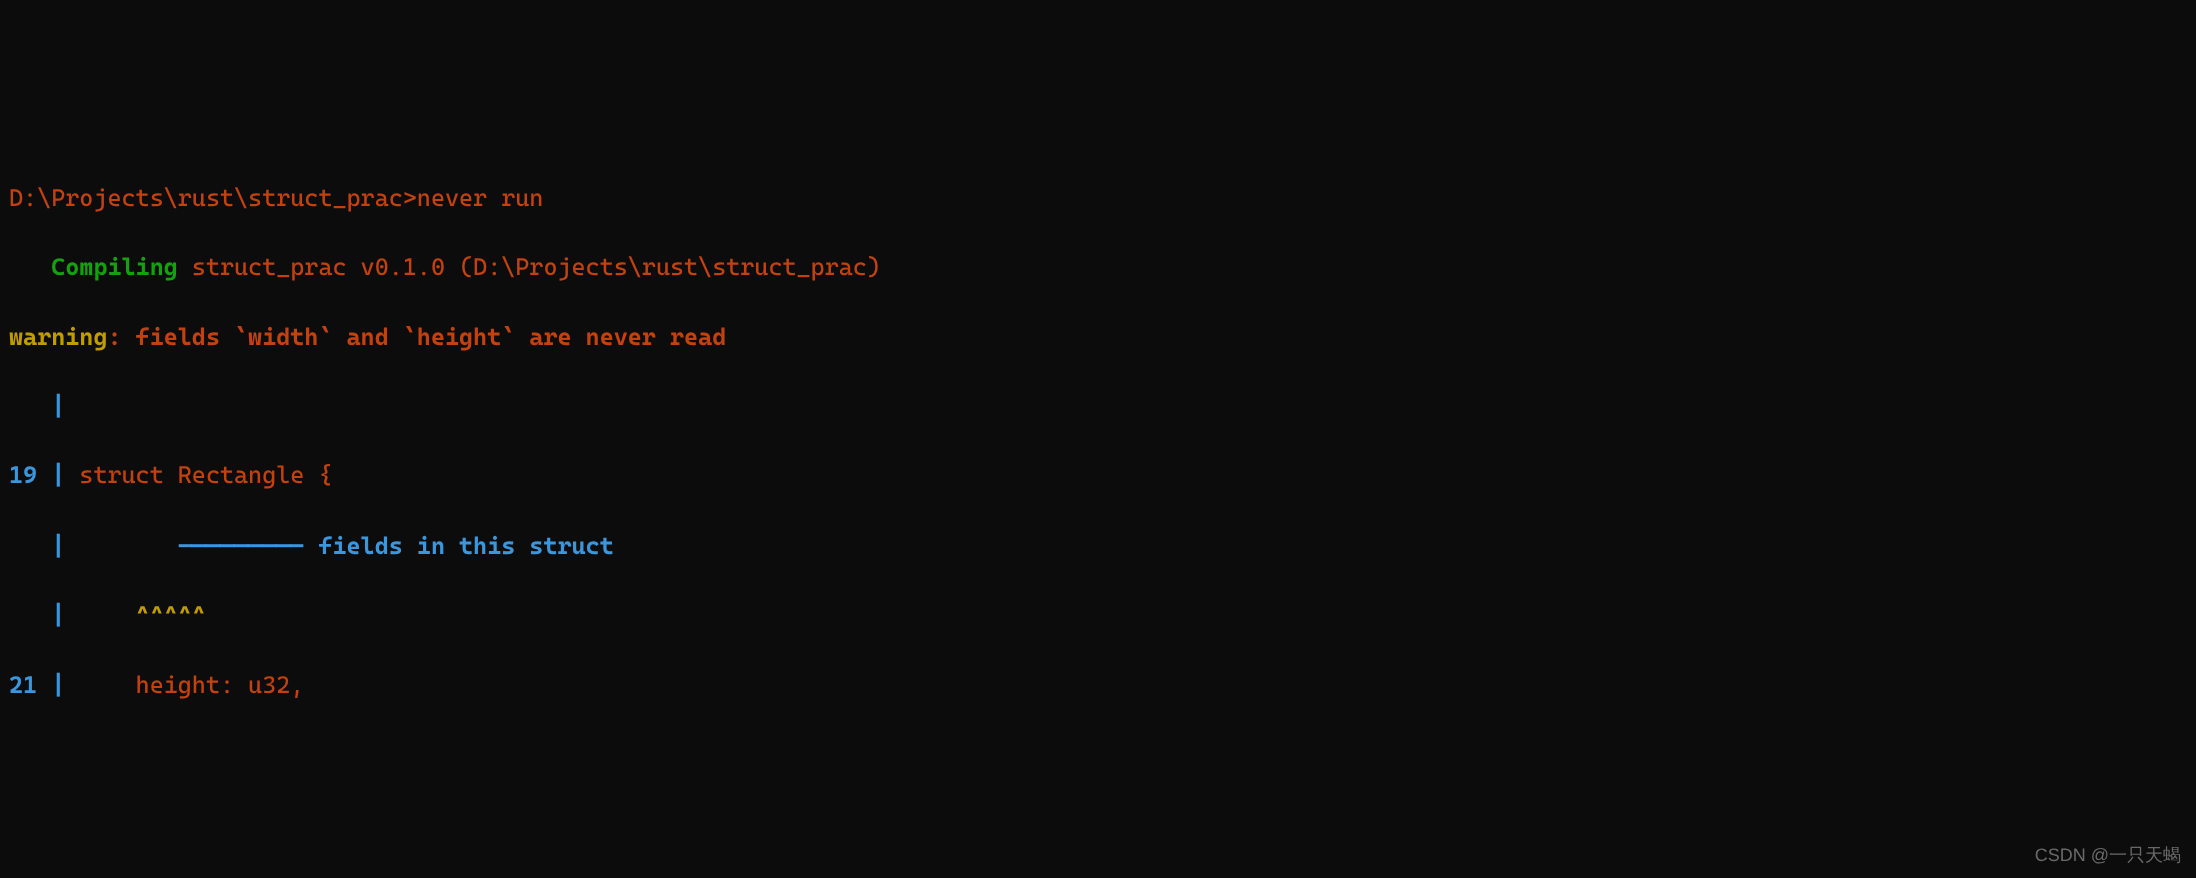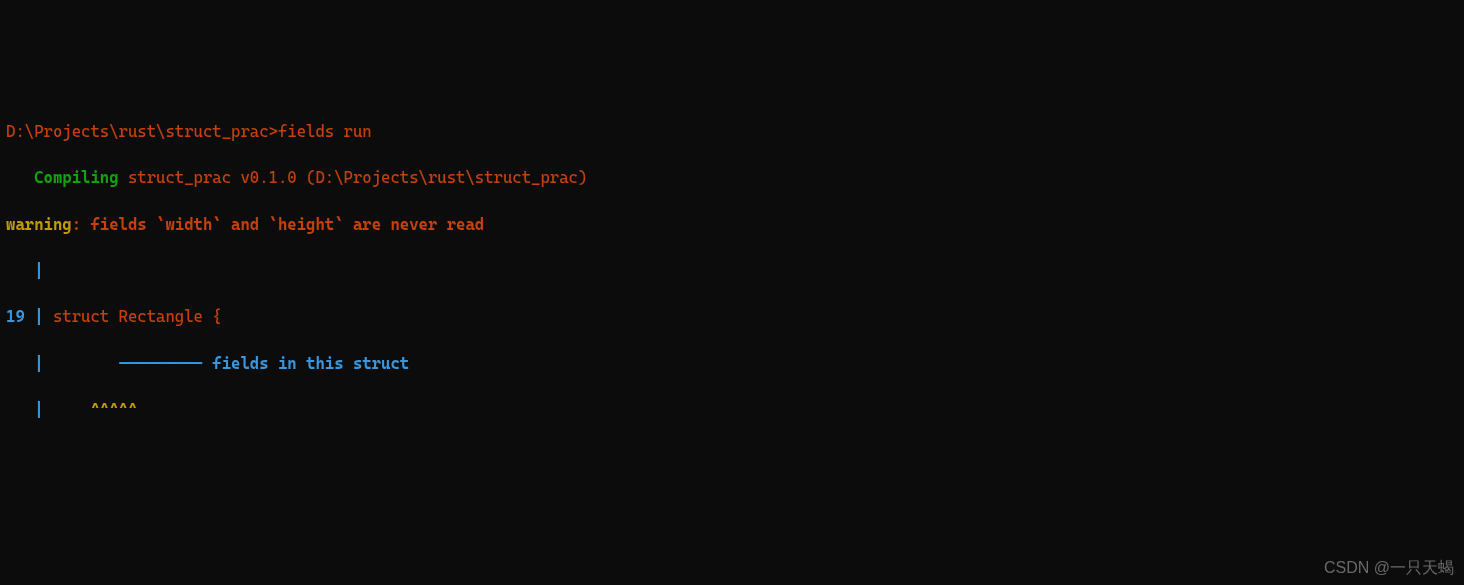--- a/index.html
+++ b/index.html
@@ -45,37 +45,38 @@
     }
     .bold {
       font-weight: bold;
     }
     .watermark {
       position: absolute;
       bottom: 6px;
       right: 10px;
       color: #7a7a7a;
       font-family: 'Microsoft YaHei', sans-serif;
-      font-size: 16px;
+      font-size: 12px;
       opacity: 0.85;
     }
   </style>
 </head>
 <body>
 
 
 
 <div>
-<span class="line"><span class="white">D:\Projects\rust\struct_prac&gt;</span><span class="white">fields run</span></span>
+<span class="line"><span class="white">D:\Projects\rust\struct_prac&gt;</span><span class="white">never run</span></span>
 <span class="line"><span>   </span><span class="green">Compiling</span><span class="white"> struct_prac v0.1.0 (D:\Projects\rust\struct_prac)</span></span>
 <span class="line"><span class="yellow bold">warning</span><span class="white bold">: fields `width` and `height` are never read</span></span>
 <span class="line"><span class="cyan bold">   |</span></span>
 <span class="line"><span class="cyan bold">19</span><span class="cyan bold"> |</span><span class="white"> struct Rectangle {</span></span>
 <span class="line"><span class="cyan bold">   |</span><span>        </span><span class="cyan-dim bold">---------</span><span class="cyan-dim bold"> fields in this struct</span></span>
 <span class="line"><span class="cyan bold">   |</span><span>     </span><span class="yellow bold">^^^^^</span></span>
+<span class="line"><span class="cyan bold">21</span><span class="cyan bold"> |</span><span class="white">     height: u32,</span></span>
 <span class="line"></span>
 
 
 
 
 
 
 
 
 

